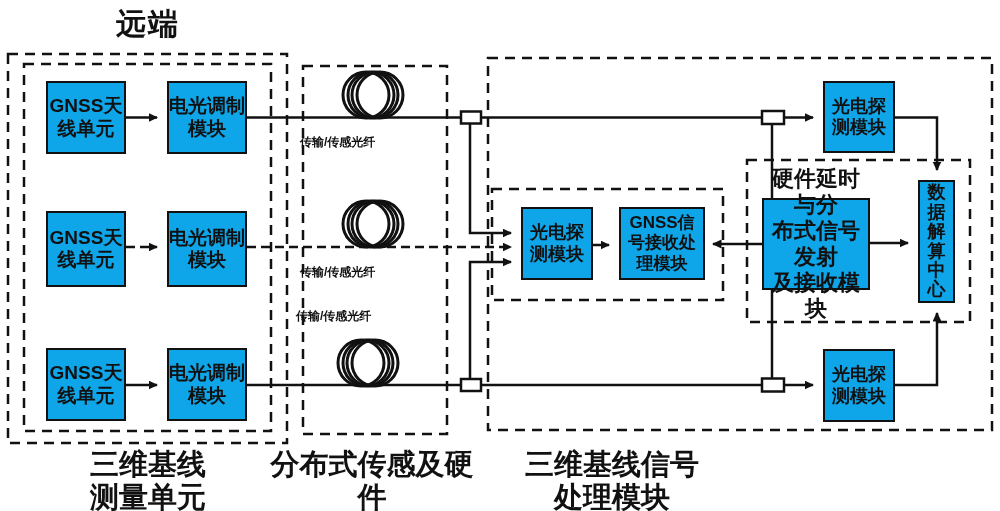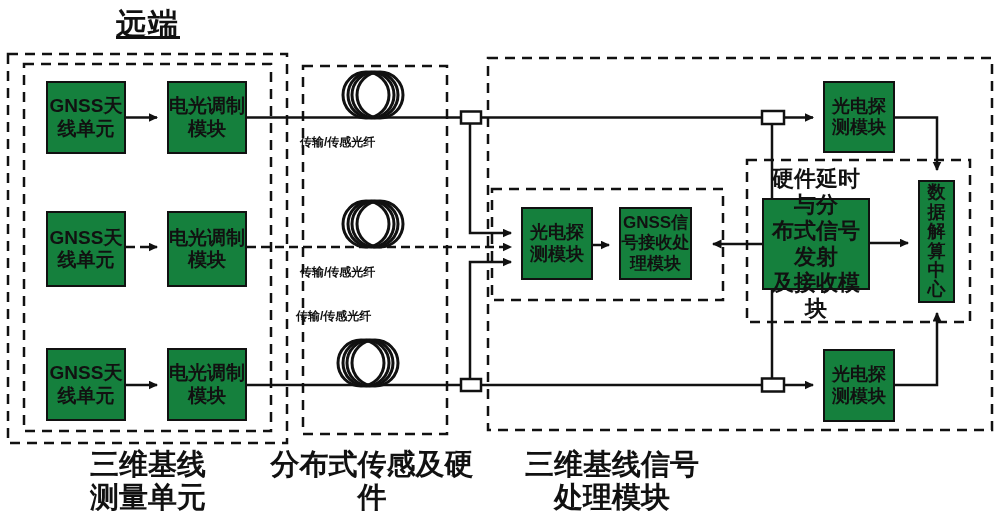--- a/index.html
+++ b/index.html
@@ -3,24 +3,24 @@
 <meta charset="utf-8">
 <style>
   html,body{margin:0;padding:0;background:#fff;}
   #stage{
     position:relative;width:1000px;height:511px;background:#fff;overflow:hidden;
     font-family:"Liberation Sans","DejaVu Sans",sans-serif;color:#111;
   }
   .abs{position:absolute;}
   .title{
     font-size:30px;font-weight:bold;text-align:center;letter-spacing:2px;
-    white-space:pre-line;color:#111;text-decoration:underline;
+    white-space:pre-line;color:#111;
   }
   .modbox{
-    position:absolute;border:2.5px solid #111;background:#15803d;
+    position:absolute;border:2.5px solid #111;background:#0ea5e9;
     display:flex;align-items:center;justify-content:center;text-align:center;
     font-weight:bold;white-space:pre-line;line-height:1.18;color:#111;
     box-sizing:border-box;z-index:3;
   }
   .fiberlabel{
     position:absolute;font-size:12px;font-weight:bold;
     white-space:nowrap;color:#111;z-index:3;
   }
   .caption{
     position:absolute;font-size:29px;font-weight:bold;text-align:center;
@@ -141,21 +141,21 @@
 线单元</div>
   <div class="modbox" style="left:167px;top:348px;width:80px;height:73px;font-size:19px;">电光调制
 模块</div>
 
   <div class="fiberlabel" style="left:300px;top:134px;width:150px;">传输/传感光纤</div>
   <div class="fiberlabel" style="left:300px;top:264px;width:150px;">传输/传感光纤</div>
   <div class="fiberlabel" style="left:296px;top:308px;width:150px;">传输/传感光纤</div>
 
   <div class="modbox" style="left:521px;top:207px;width:72px;height:73px;font-size:18px;">光电探
 测模块</div>
-  <div class="modbox" style="left:619px;top:207px;width:73px;height:73px;font-size:17px;">GNSS信
+  <div class="modbox" style="left:619px;top:207px;width:86px;height:73px;font-size:17px;">GNSS信
 号接收处
 理模块</div>
 
   <div class="modbox" style="left:762px;top:198px;width:108px;height:92px;font-size:22px;">硬件延时与分
 布式信号发射
 及接收模块</div>
   <div class="modbox" style="left:823px;top:81px;width:72px;height:72px;font-size:18px;">光电探
 测模块</div>
   <div class="modbox" style="left:823px;top:349px;width:72px;height:73px;font-size:18px;">光电探
 测模块</div>

